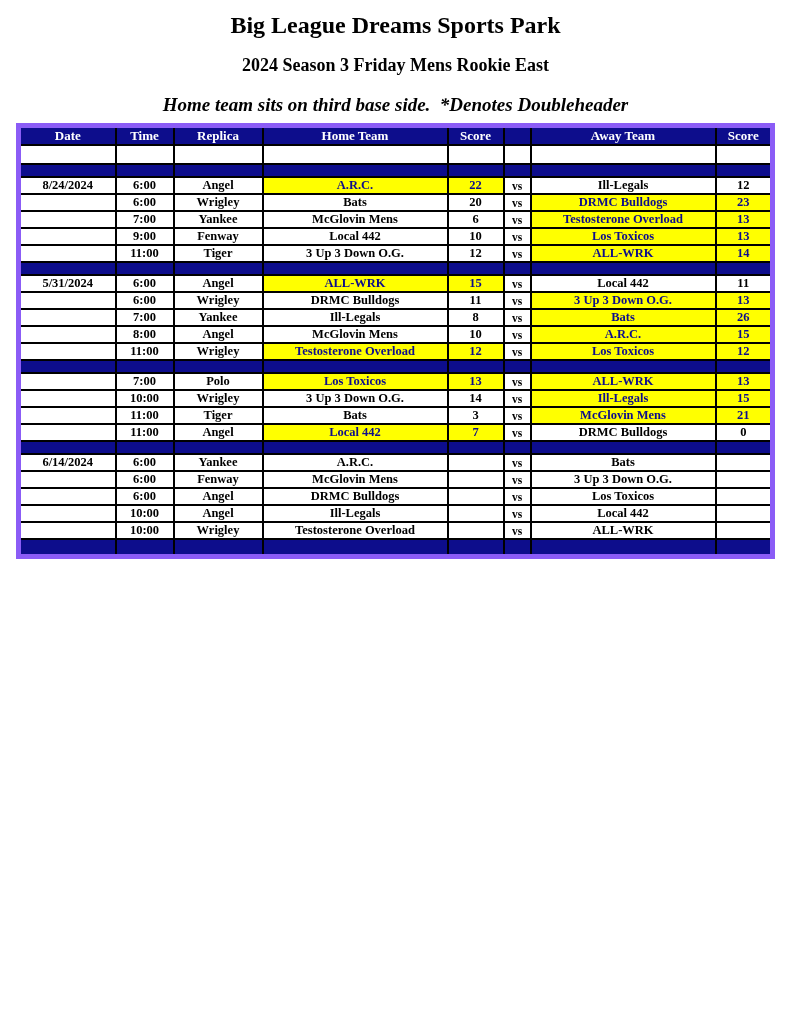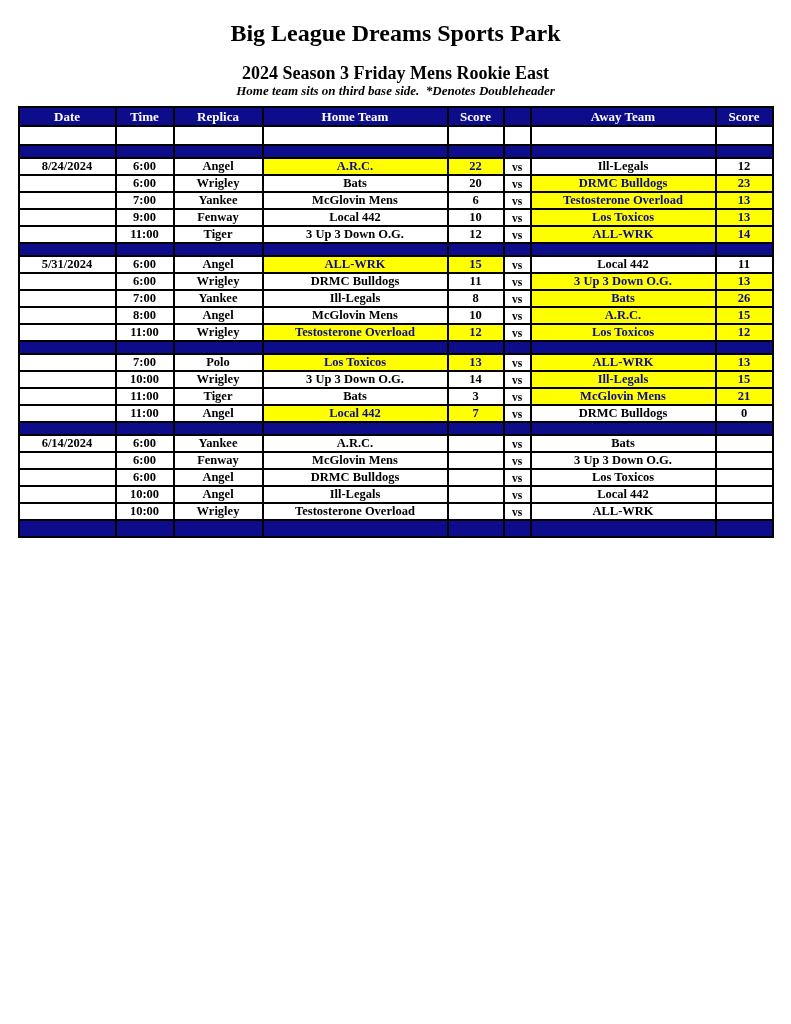--- a/index.html
+++ b/index.html
@@ -4,36 +4,36 @@
 <style>
   * { box-sizing: border-box; }
   html, body { margin: 0; padding: 0; }
   body {
     width: 791px; height: 1024px;
     background: #ffffff;
     font-family: "Liberation Serif", serif;
     color: #000000;
   }
   .page { width: 791px; height: 1024px; overflow: hidden; }
-  .titles { text-align: center; padding-top: 20px; }
+  .titles { text-align: center; padding-top: 12px; }
   .title {
     font-size: 24px; font-weight: bold; margin: 0; line-height: 1.15;
     letter-spacing: 0px;
   }
   .subtitle {
     font-size: 18px; font-weight: bold; margin: 16px 0 0 0; line-height: 1.1;
   }
   .note {
-    font-size: 13px; font-weight: bold; font-style: italic;
-    margin-top: 0; white-space: pre-wrap;
+    font-size: 19px; font-weight: bold; font-style: italic;
+    margin-top: 19px; white-space: pre-wrap;
   }
   table.schedule {
     border-collapse: collapse; table-layout: fixed;
     width: 754px; margin: 7px auto 0 auto;
-    border: 1px solid #8b5cf6;
+    border: 5px solid #8b5cf6;
   }
   table.schedule th, table.schedule td {
     border: 2px solid #000;
     padding: 0 2px;
     text-align: center;
     font-weight: bold;
     overflow: hidden;
     white-space: nowrap;
   }
   table.schedule th {

